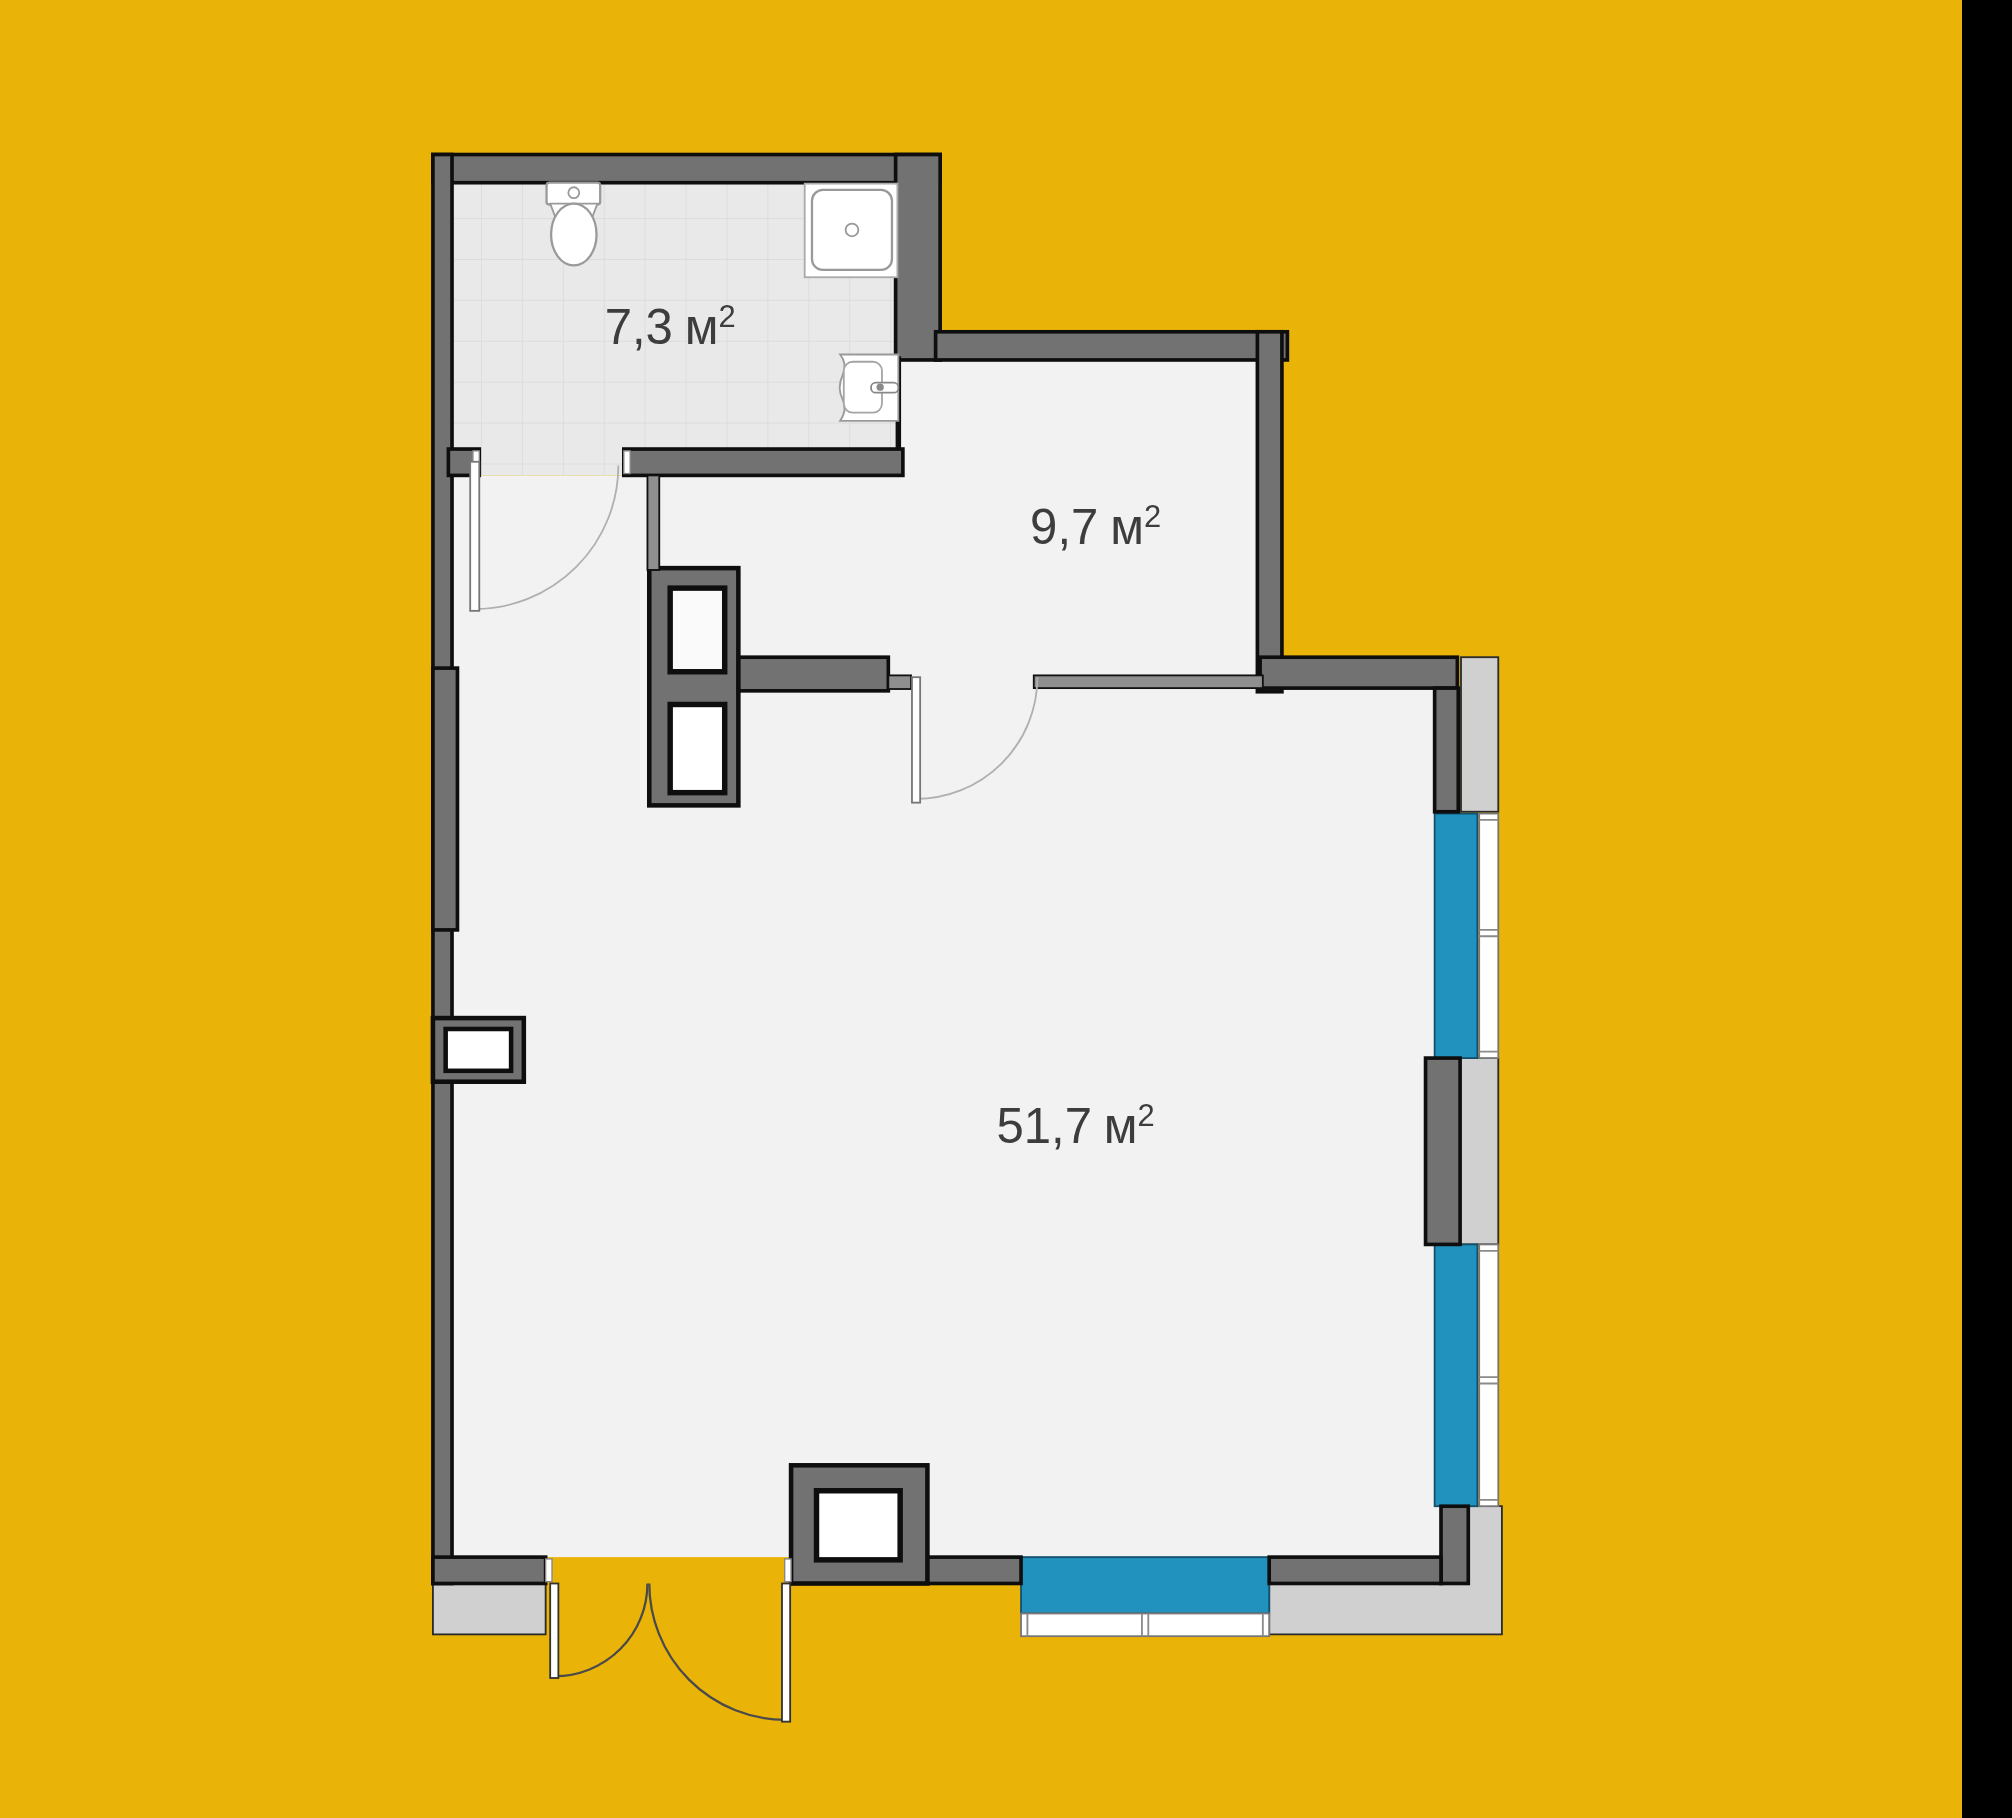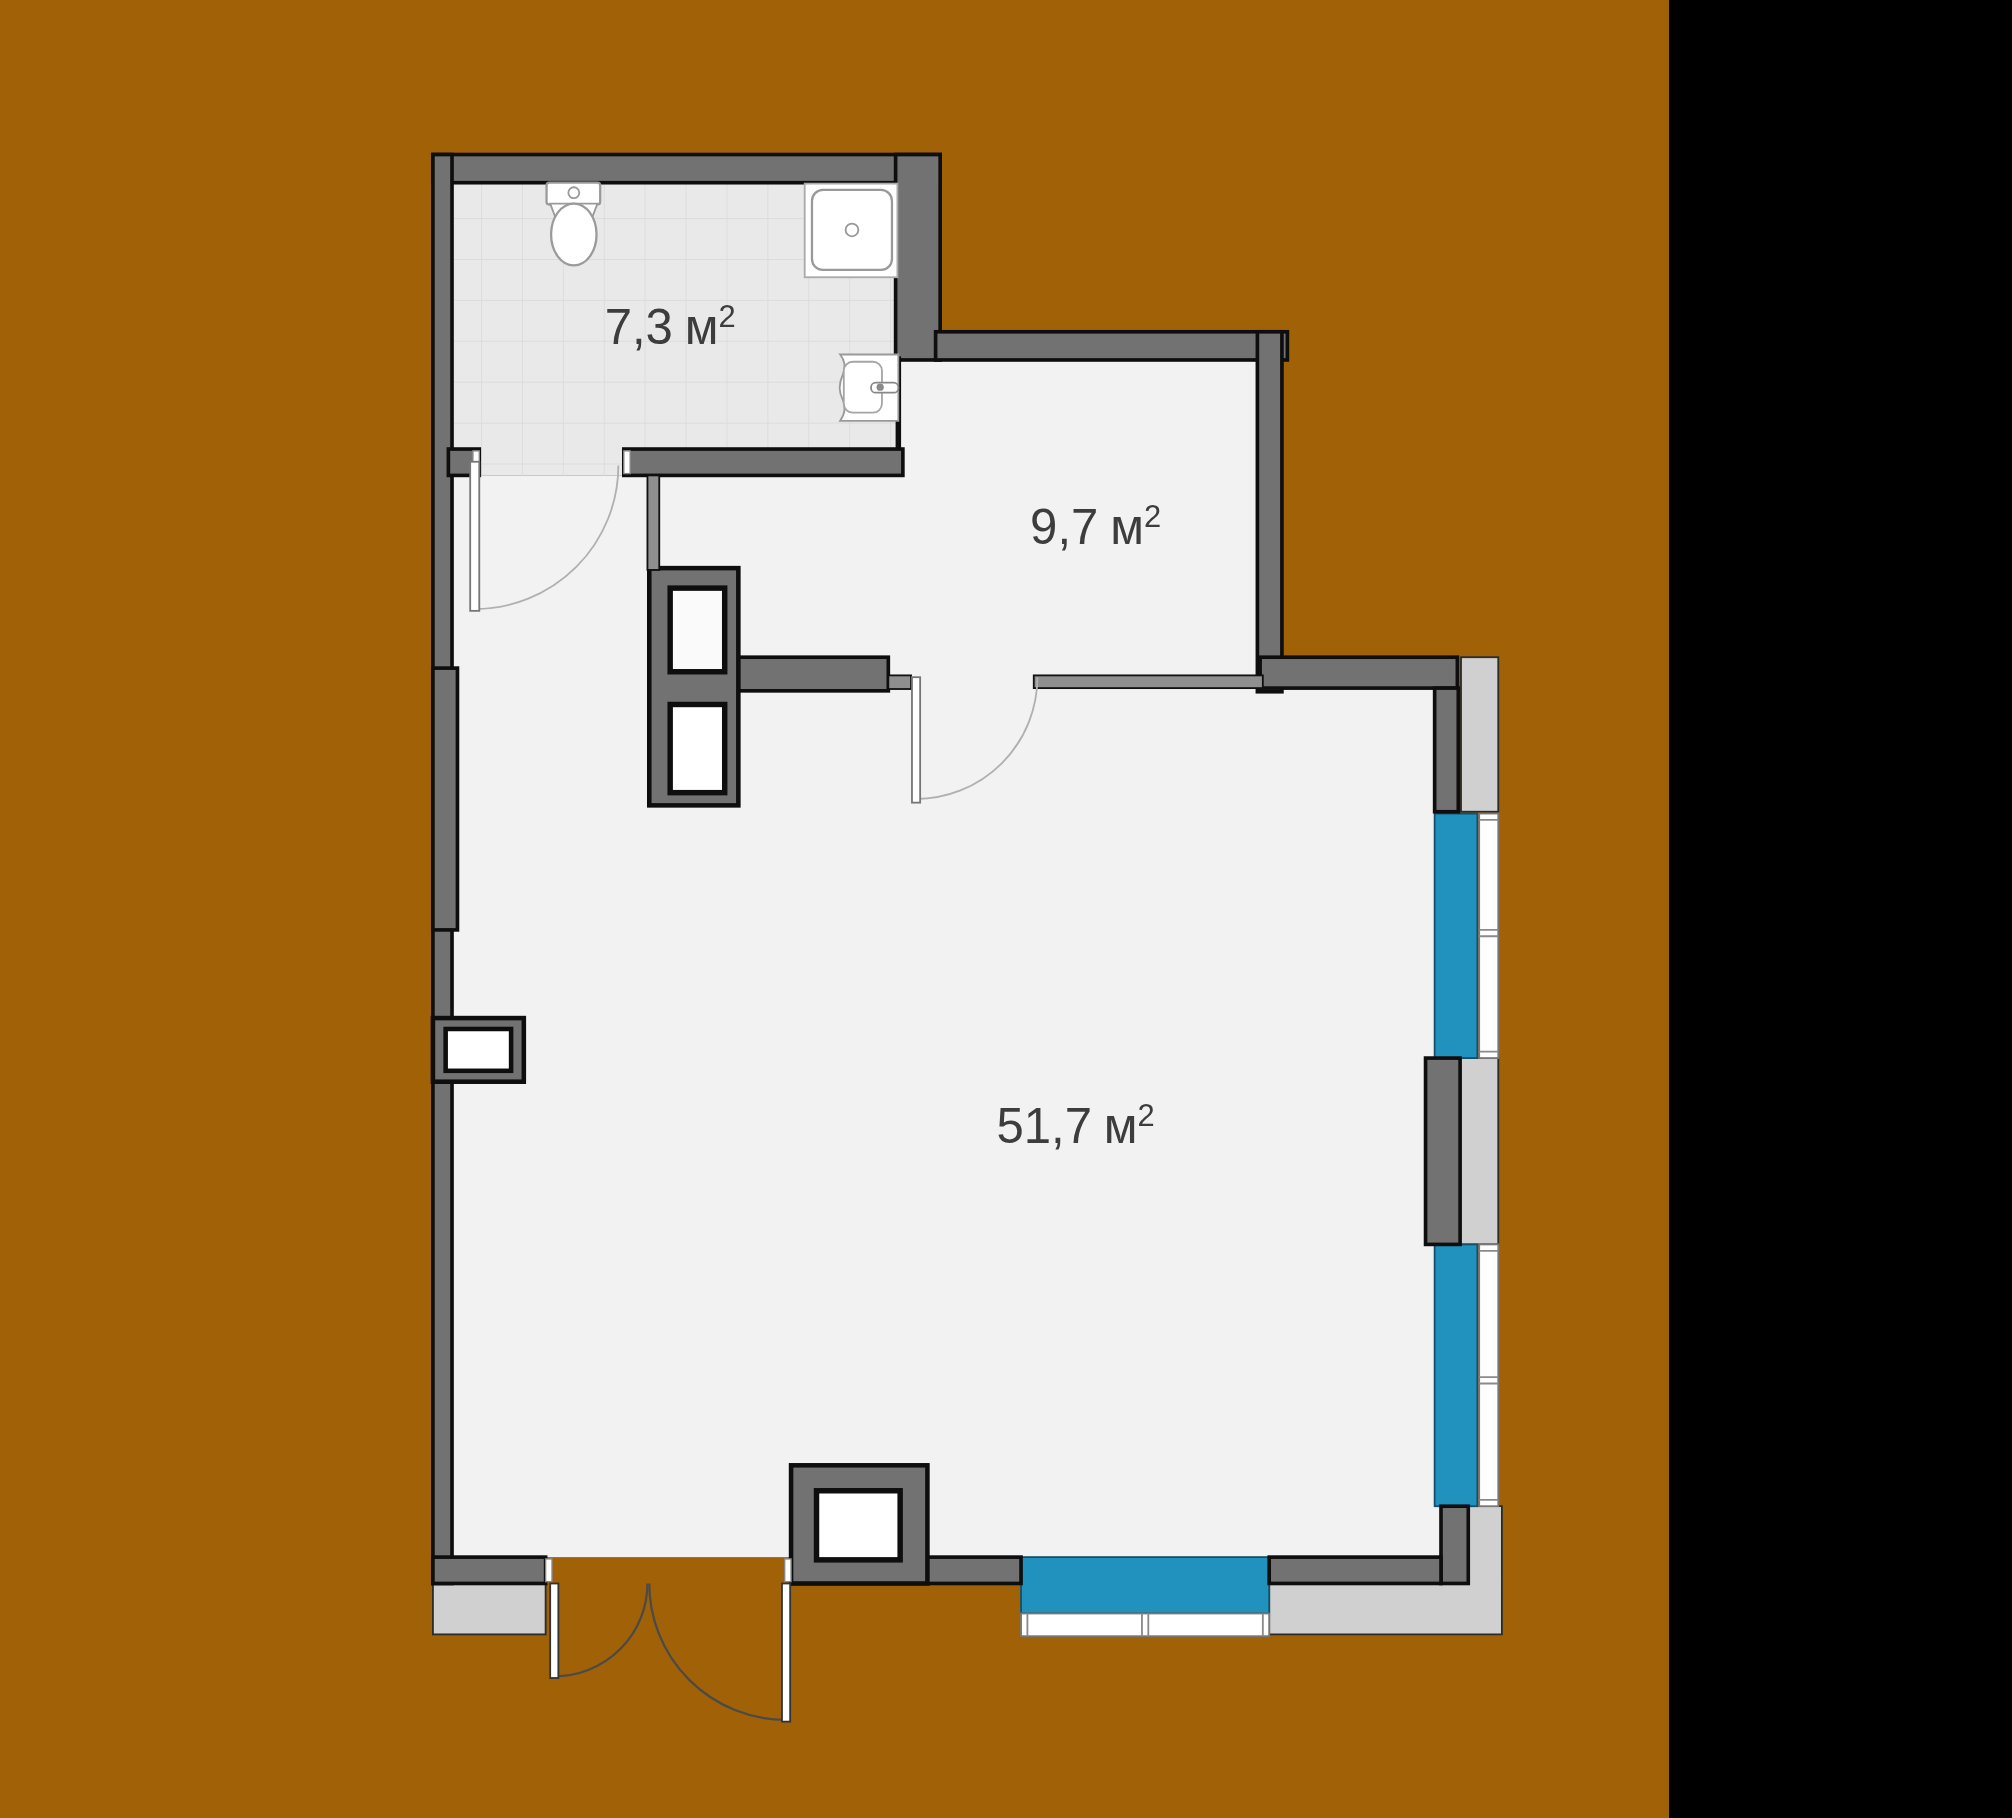--- a/index.html
+++ b/index.html
@@ -1,16 +1,16 @@
 <!DOCTYPE html>
 <html style="font-size:14.5px"><head>
 <meta charset="utf-8">
 <style>
   html, body { margin: 0; padding: 0; background: #000; }
-  .stage { width: 1669px; height: 1818px; background: #a16207; position: relative; }
+  .stage { width: 1962px; height: 1818px; background: #eab308; position: relative; }
   svg { display: block; }
   text { font-family: "Liberation Sans", "DejaVu Sans", sans-serif; font-weight: 400; }
 </style>
 </head>
 <body>
 
 <div class="stage">
 <svg width="2013" height="1818" viewBox="0 0 2214 2000">
   <defs>
     <pattern id="tiles" patternUnits="userSpaceOnUse" x="485" y="151" width="45" height="45">

